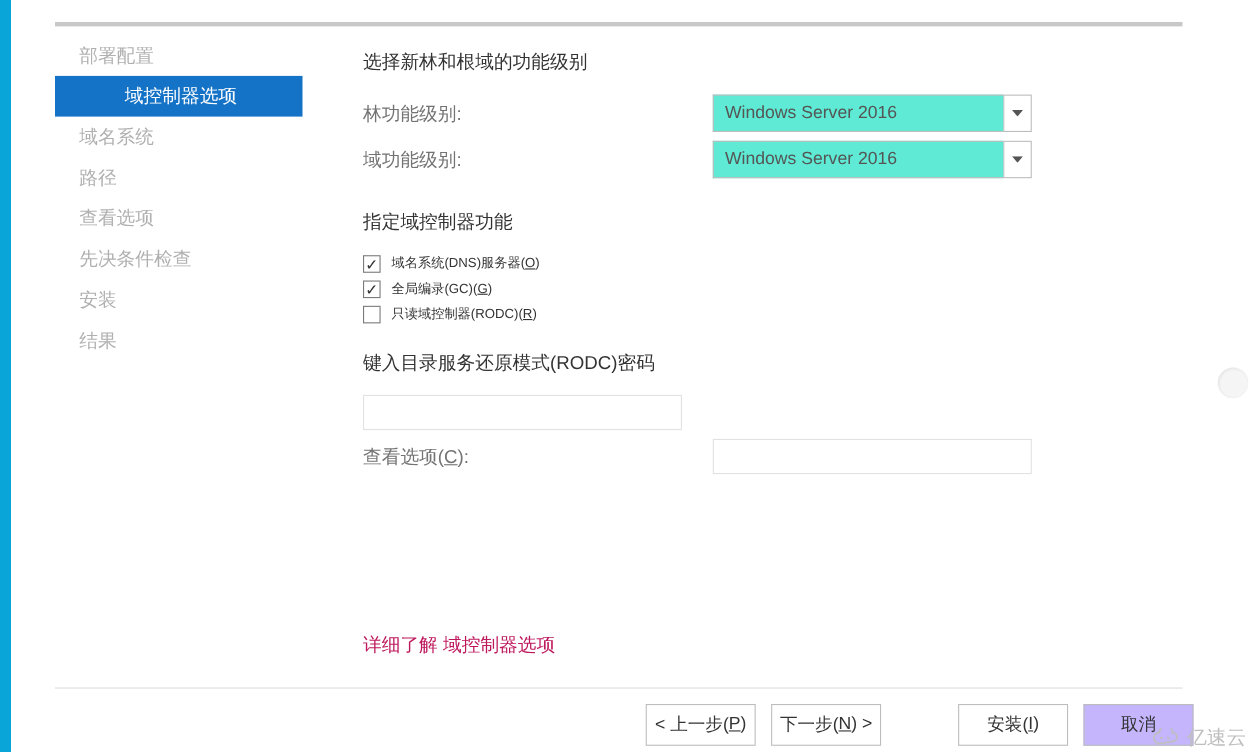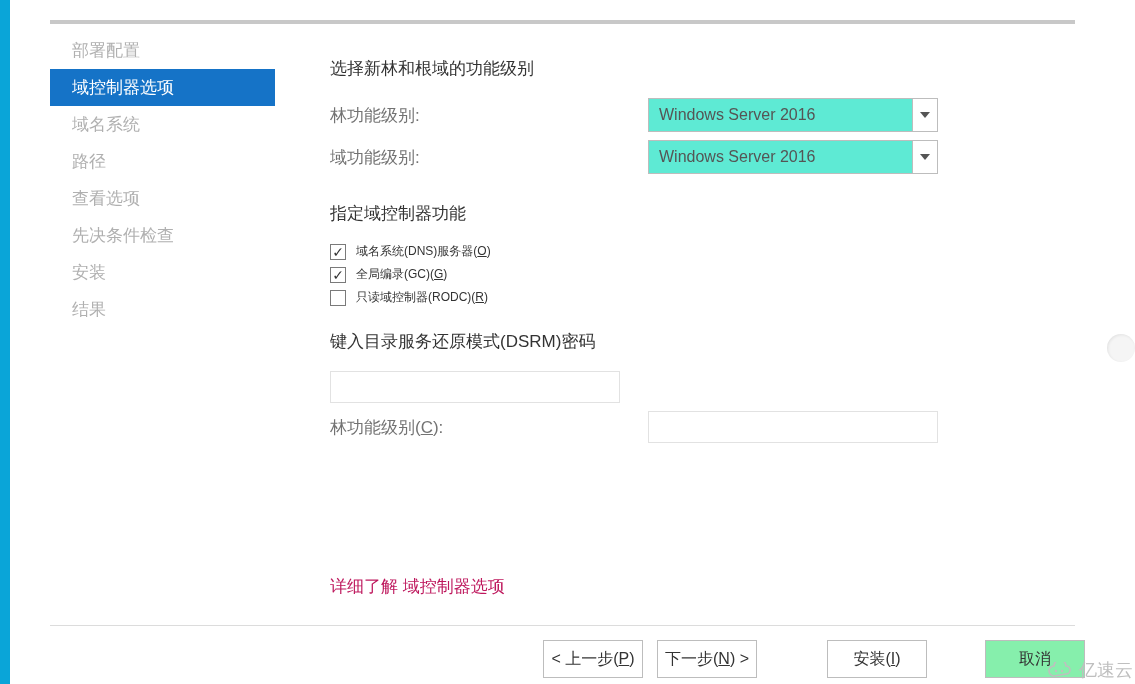--- a/index.html
+++ b/index.html
@@ -39,24 +39,25 @@
     padding: 7px 18px 7px 22px;
     font-size: 17px;
     color: #b0b0b0;
     cursor: pointer;
     white-space: nowrap;
     filter: blur(0.5px);
   }
   .sidebar .item.selected {
     background: #1573c7;
     color: #fff;
+    text-align: center;
   }
   .main {
     position: absolute;
-    top: 47px;
+    top: 35px;
     left: 330px;
     right: 70px;
   }
   .main .section-title {
     font-size: 17px;
     color: #333;
     margin-top: 10px;
     margin-bottom: 18px;
     filter: blur(0.6px);
   }
@@ -161,22 +162,21 @@
     background: #fff;
     font-size: 16px;
     color: #333;
     display: flex;
     align-items: center;
     justify-content: center;
     cursor: pointer;
     filter: blur(0.5px);
   }
   .btn.cancel {
-    background: #86efac;
-    margin-left: 44px;
+    background: #c4b5fd;
   }
   .btn-gap { width: 42px; }
   .watermark {
     position: absolute;
     right: 2px;
     bottom: 2px;
     display: flex;
     align-items: center;
     gap: 6px;
     color: #bfbfbf;
@@ -258,29 +258,29 @@
     </span>
   </div>
 
   <div class="checkbox-row">
     <span class="checkbox-box"></span>
     <span class="checkbox-label">
       <span>只读域控制器(RODC)(</span><span class="underline">R</span><span>)</span>
     </span>
   </div>
 
-  <div class="section-title" style="margin-top:24px">键入目录服务还原模式(DSRM)密码</div>
+  <div class="section-title" style="margin-top:24px">键入目录服务还原模式(RODC)密码</div>
 
   <div class="field-row" style="margin-top:12px">
     <input class="text-input" type="password" value="" style="">
   </div>
 
   <div class="field-row">
     <div class="label">
-      <span>林功能级别(</span><span class="underline">C</span><span>):</span>
+      <span>查看选项(</span><span class="underline">C</span><span>):</span>
     </div>
     <input class="text-input" type="password" value="" style="">
   </div>
 
 </div>
 
 <div class="learn-more">
   <a href="#">详细了解 域控制器选项</a>
 </div>
 

